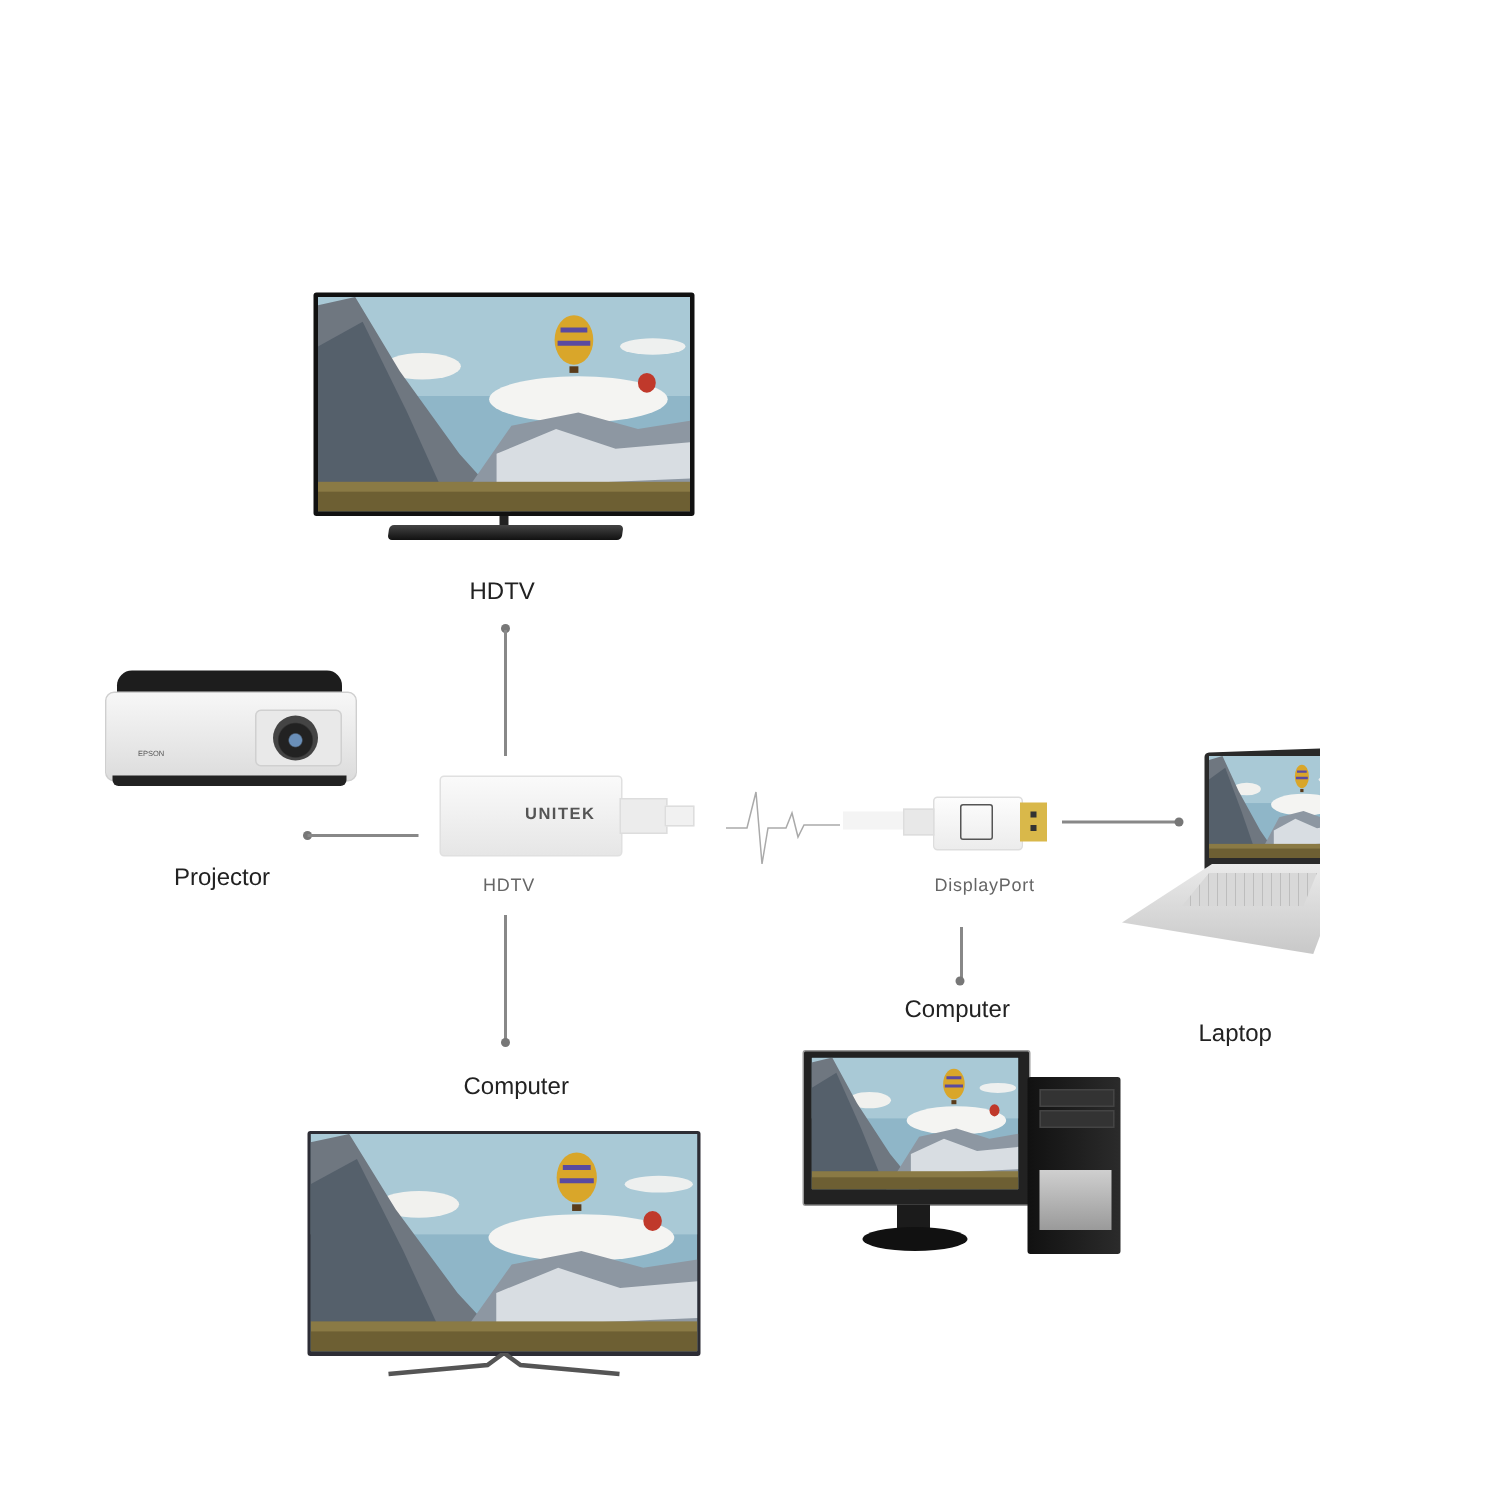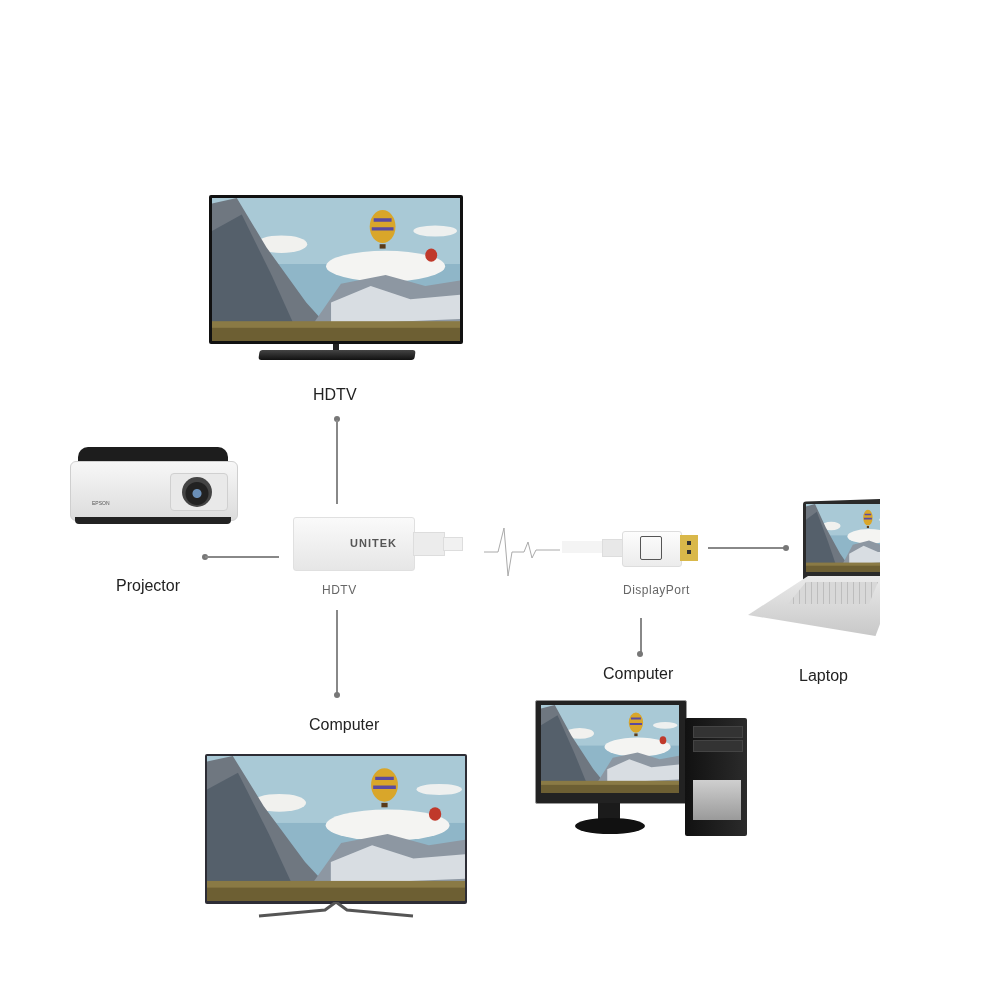--- a/index.html
+++ b/index.html
@@ -89,21 +89,21 @@
   <div class="dot" style="left:783px;top:545px;"></div>
 
   <div class="dev" style="left:748px;top:500px;width:152px;height:140px;">
     <div style="position:absolute;left:55px;top:0;width:97px;height:80px;background:#2a2a2a;transform:skewY(-2deg);border-radius:3px;"></div>
     <svg class="screen" style="left:58px;top:4px;" width="90" height="68">
         <use href="#scene"></use>
       </svg>
     <div style="position:absolute;left:0;top:76px;width:150px;height:60px;background:linear-gradient(#eaeaea,#c8c8c8);clip-path:polygon(40% 0,100% 0,85% 100%,0 65%);"></div>
     <div style="position:absolute;left:40px;top:82px;width:90px;height:22px;background:repeating-linear-gradient(90deg,#d8d8d8 0 5px,#bdbdbd 5px 6px);clip-path:polygon(20% 0,100% 0,90% 100%,0 100%);"></div>
   </div>
-  <div class="label" style="left:799px;top:667px;">Laptop</div>
+  <div class="label" style="left:799px;top:681px;">Laptop</div>
 
   <div class="line" style="left:640px;top:618px;width:2px;height:36px;"></div>
   <div class="dot" style="left:637px;top:651px;"></div>
   <div class="label" style="left:603px;top:665px;">Computer</div>
 
   <div class="dev" style="left:535px;top:700px;width:215px;height:138px;">
     <div style="position:absolute;left:0;top:0;width:150px;height:102px;background:#222;border:1px solid #999;border-radius:2px;"></div>
     <svg class="screen" style="left:6px;top:5px;" width="138" height="88">
         <use href="#scene"></use>
       </svg>

